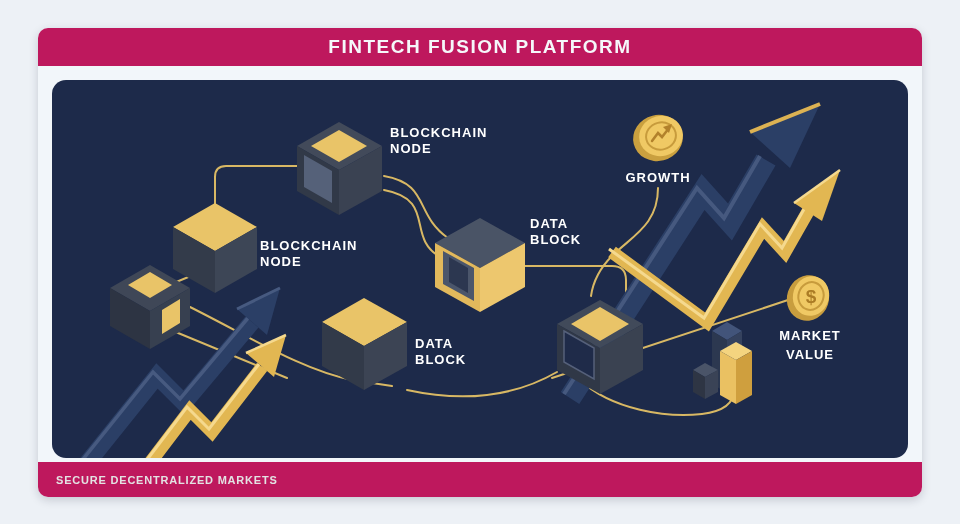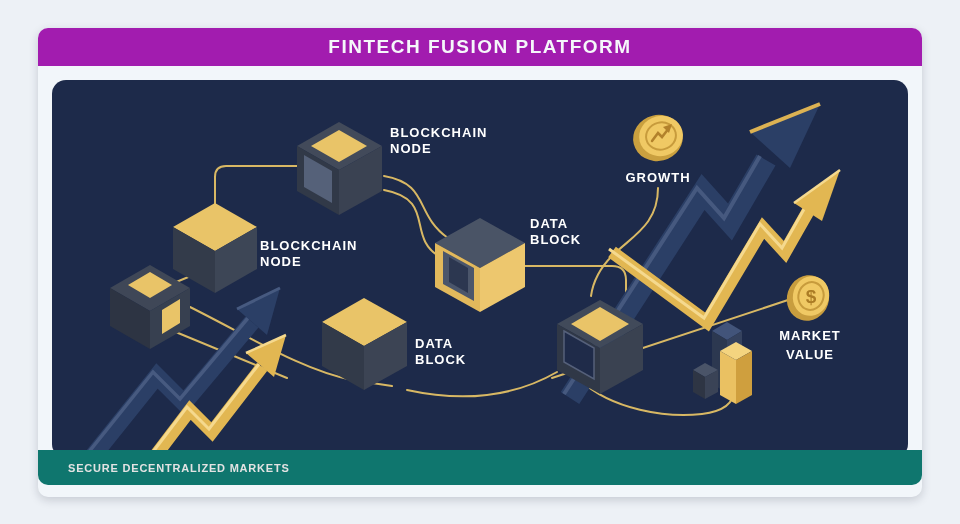--- a/index.html
+++ b/index.html
@@ -10,40 +10,40 @@
     position:relative;
     overflow:hidden;
   }
   .card {
     position:absolute; left:38px; top:28px; width:884px; height:469px;
     background:#f2f6fa; border-radius:10px;
     box-shadow:0 3px 10px rgba(20,30,50,.18);
   }
   .card-header {
     position:absolute; top:0; left:0; right:0; height:38px;
-    background:#a21caf; border-radius:10px 10px 0 0;
+    background:#be185d; border-radius:10px 10px 0 0;
     display:flex; align-items:center; justify-content:center;
   }
   .card-title {
     color:#f5f7fa; font-size:19px; font-weight:bold; letter-spacing:1.5px;
   }
   .card-body {
     position:absolute; top:38px; left:0; right:0; bottom:35px;
     background:#f2f6fa;
   }
   .panel {
     position:absolute; left:14px; top:14px; width:856px; height:378px;
     background:#1d2a4a; border-radius:14px; overflow:hidden;
   }
   .panel svg { display:block; }
   .card-footer {
-    position:absolute; bottom:12px; left:0; right:0; height:35px;
-    background:#0f766e; border-radius:0 0 10px 10px;
+    position:absolute; bottom:0; left:0; right:0; height:35px;
+    background:#be185d; border-radius:0 0 10px 10px;
     display:flex; align-items:center; justify-content:space-between;
-    padding:0 30px;
+    padding:0 18px;
   }
   .footer-text {
     color:#e3e3e3; font-size:11px; font-weight:bold; letter-spacing:.8px;
   }
   text.lbl {
     fill:#ffffff; font-family:"Liberation Sans", sans-serif;
     font-weight:bold; font-size:13px; letter-spacing:1px;
   }
   text.coin-sym {
     fill:#ab7c25; font-family:"Liberation Sans", sans-serif;

